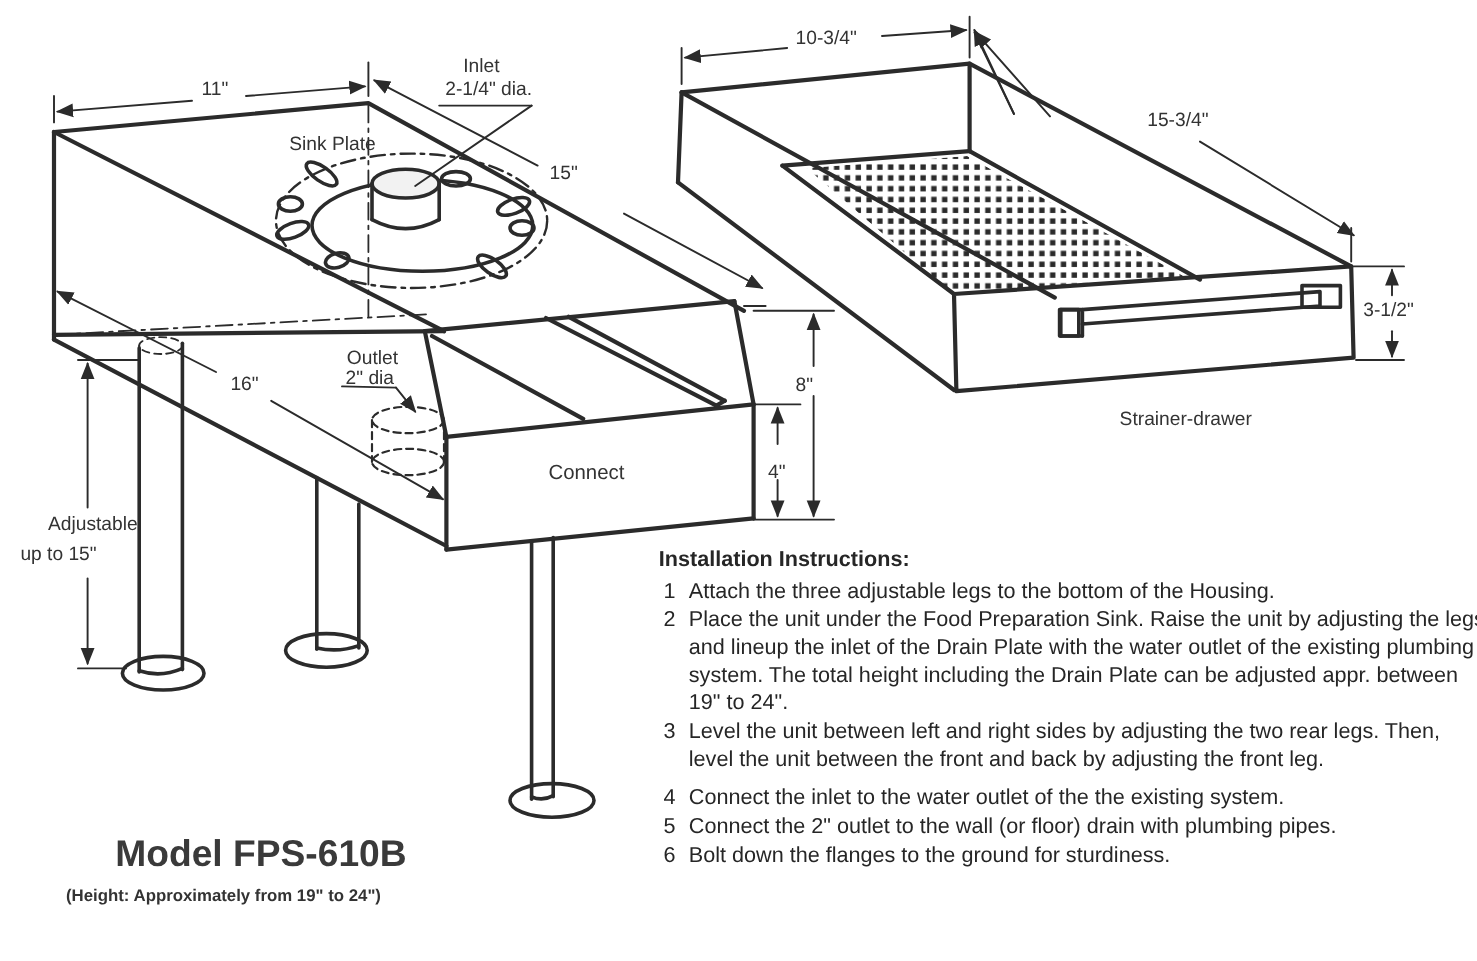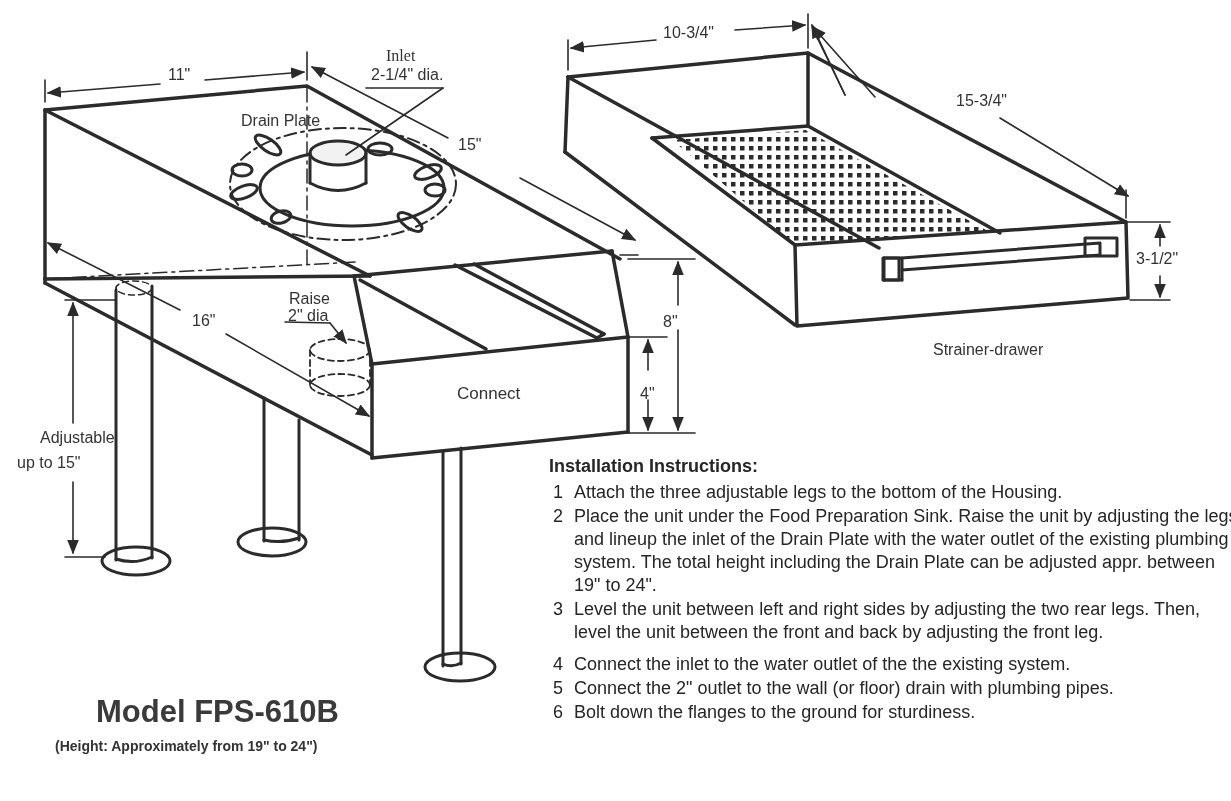--- a/index.html
+++ b/index.html
@@ -201,26 +201,26 @@
       <rect x="2" y="2" width="4.5" height="4.5" fill="#2b2b2b"></rect>
     </pattern>
     <clipPath id="screenClip">
       <polygon points="672,140 806,130 990,232 795,246"></polygon>
     </clipPath>
   </defs>
   <polygon points="672,140 806,130 990,232 795,246" fill="url(#holes)" clip-path="url(#screenClip)"></polygon>
 </svg>
 
 <div class="lbl" style="left:168px; top:66px;">11"</div>
-<div class="lbl" style="left:386px; top:47px;font-family:Liberation Serif, serif;">Inlet</div>
+<div class="lbl" style="left:386px; top:47px;">Inlet</div>
 <div class="lbl" style="left:371px; top:66px;">2-1/4" dia.</div>
-<div class="lbl" style="left:241px; top:112px;">Drain Plate</div>
+<div class="lbl" style="left:241px; top:112px;">Sink Plate</div>
 <div class="lbl" style="left:458px; top:136px;">15"</div>
 <div class="lbl" style="left:192px; top:312px;">16"</div>
-<div class="lbl" style="left:289px; top:290px;">Raise</div>
+<div class="lbl" style="left:289px; top:290px;">Outlet</div>
 <div class="lbl" style="left:288px; top:307px;">2" dia</div>
 <div class="lbl bold" style="left:457px; top:384px; font-size:17px;">Connect</div>
 <div class="lbl" style="left:663px; top:313px;">8"</div>
 <div class="lbl" style="left:640px; top:385px;">4"</div>
 <div class="lbl" style="left:16px; top:429px;margin-left:24px;">Adjustable</div>
 <div class="lbl" style="left:17px; top:454px;">up to 15"</div>
 
 <div class="lbl" style="left:663px; top:24px;">10-3/4"</div>
 <div class="lbl" style="left:956px; top:92px;">15-3/4"</div>
 <div class="lbl" style="left:1136px; top:250px;">3-1/2"</div>

